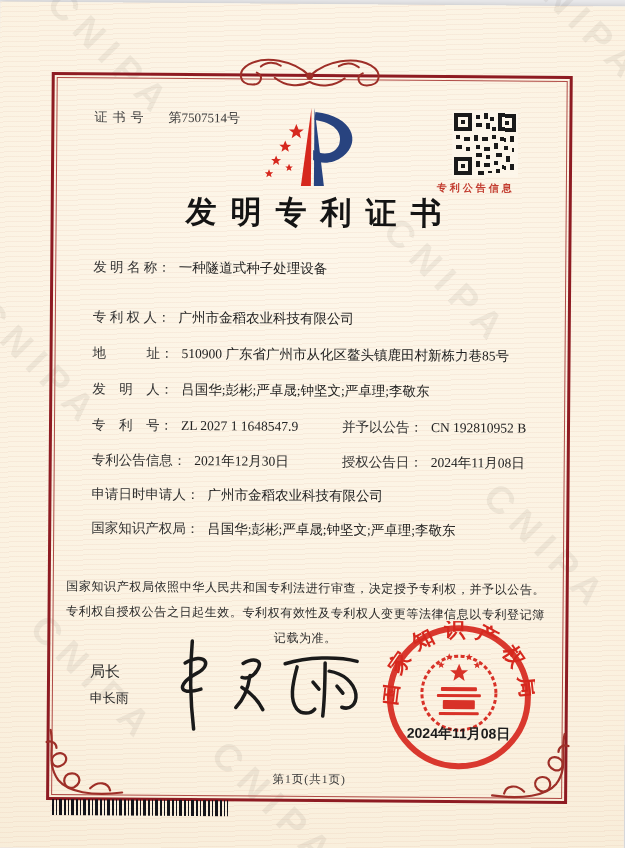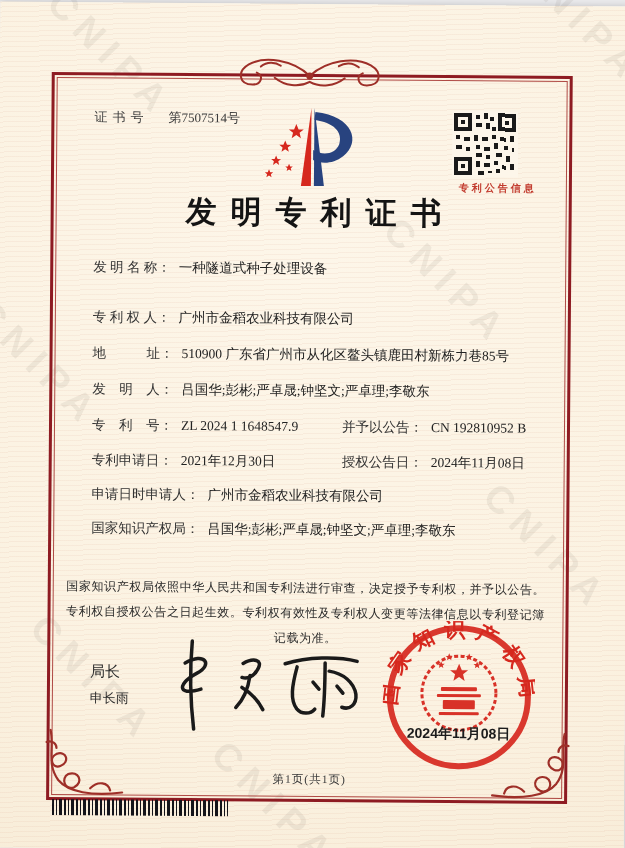--- a/index.html
+++ b/index.html
@@ -36,21 +36,21 @@
   }
   .content{position:absolute;inset:0;z-index:3;}
   .cert-no{
     position:absolute;left:95px;top:106px;
     font-size:13px;color:#3c3c3c;
   }
   .cert-no .pfx{letter-spacing:5px;margin-right:20px;}
   .logo{position:absolute;left:250px;top:98px;}
   .qr{position:absolute;left:453px;top:106px;}
   .qr-label{
-    position:absolute;left:438px;top:176px;width:100px;text-align:right;
+    position:absolute;left:438px;top:176px;width:100px;text-align:left;
     font-size:10px;color:#c23b2e;letter-spacing:3px;font-weight:bold;
   }
   .title{
     position:absolute;left:0;top:188px;width:100%;text-align:center;
     font-size:31px;font-weight:600;color:#141414;letter-spacing:14px;text-indent:14px;
   }
   .row{position:absolute;left:95px;font-size:13.5px;color:#2b2b2b;white-space:nowrap;}
   .row .lbl{color:#333;}
   .row .val{margin-left:8px;color:#222;}
   .col2{position:absolute;left:250px;}
@@ -198,27 +198,27 @@
     <div class="row" style="top:306px">
       <span class="lbl">专 利 权 人：</span><span class="val">广州市金稻农业科技有限公司</span>
     </div>
     <div class="row" style="top:342px">
       <span class="lbl">地　　　址：</span><span class="val">510900 广东省广州市从化区鳌头镇鹿田村新栋力巷85号</span>
     </div>
     <div class="row" style="top:378px">
       <span class="lbl">发　明　人：</span><span class="val">吕国华;彭彬;严卓晟;钟坚文;严卓理;李敬东</span>
     </div>
     <div class="row" style="top:414px">
-      <span class="lbl">专　利　号：</span><span class="val">ZL 2024 1 1648547.9</span>
+      <span class="lbl">专　利　号：</span><span class="val">ZL 2027 1 1648547.9</span>
       <span class="col2">
         <span class="lbl">并予以公告：</span><span class="val">CN 192810952 B</span>
       </span>
     </div>
     <div class="row" style="top:449px">
-      <span class="lbl">专利申请日：</span><span class="val">2021年12月30日</span>
+      <span class="lbl">专利公告信息：</span><span class="val">2021年12月30日</span>
       <span class="col2">
         <span class="lbl">授权公告日：</span><span class="val">2024年11月08日</span>
       </span>
     </div>
     <div class="row" style="top:483px">
       <span class="lbl">申请日时申请人：</span><span class="val">广州市金稻农业科技有限公司</span>
     </div>
     <div class="row" style="top:517px">
       <span class="lbl">国家知识产权局：</span><span class="val">吕国华;彭彬;严卓晟;钟坚文;严卓理;李敬东</span>
     </div>

